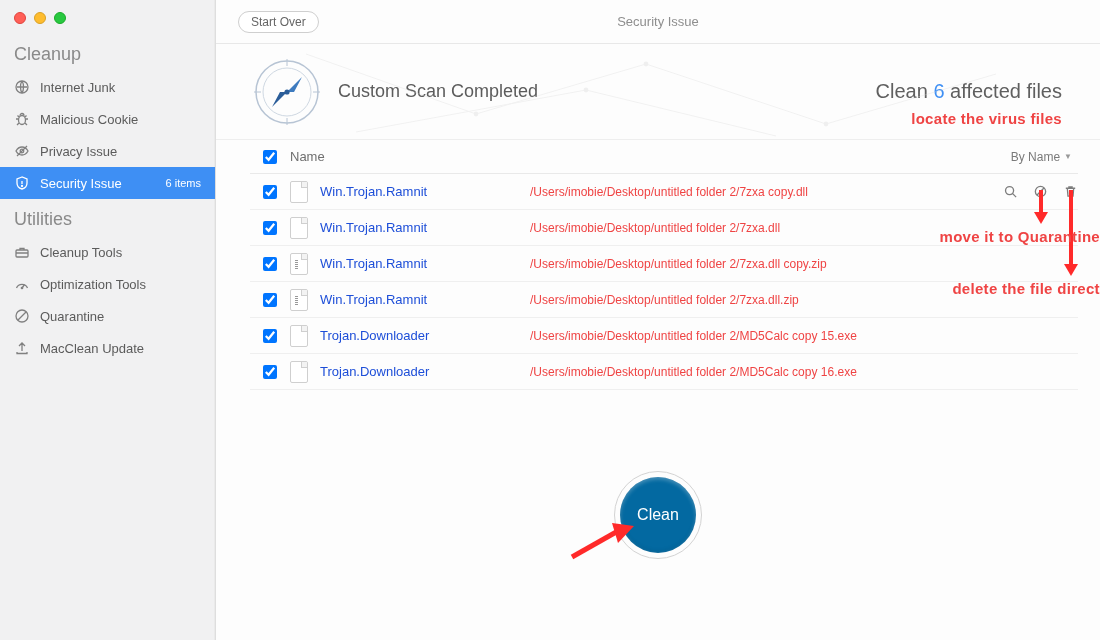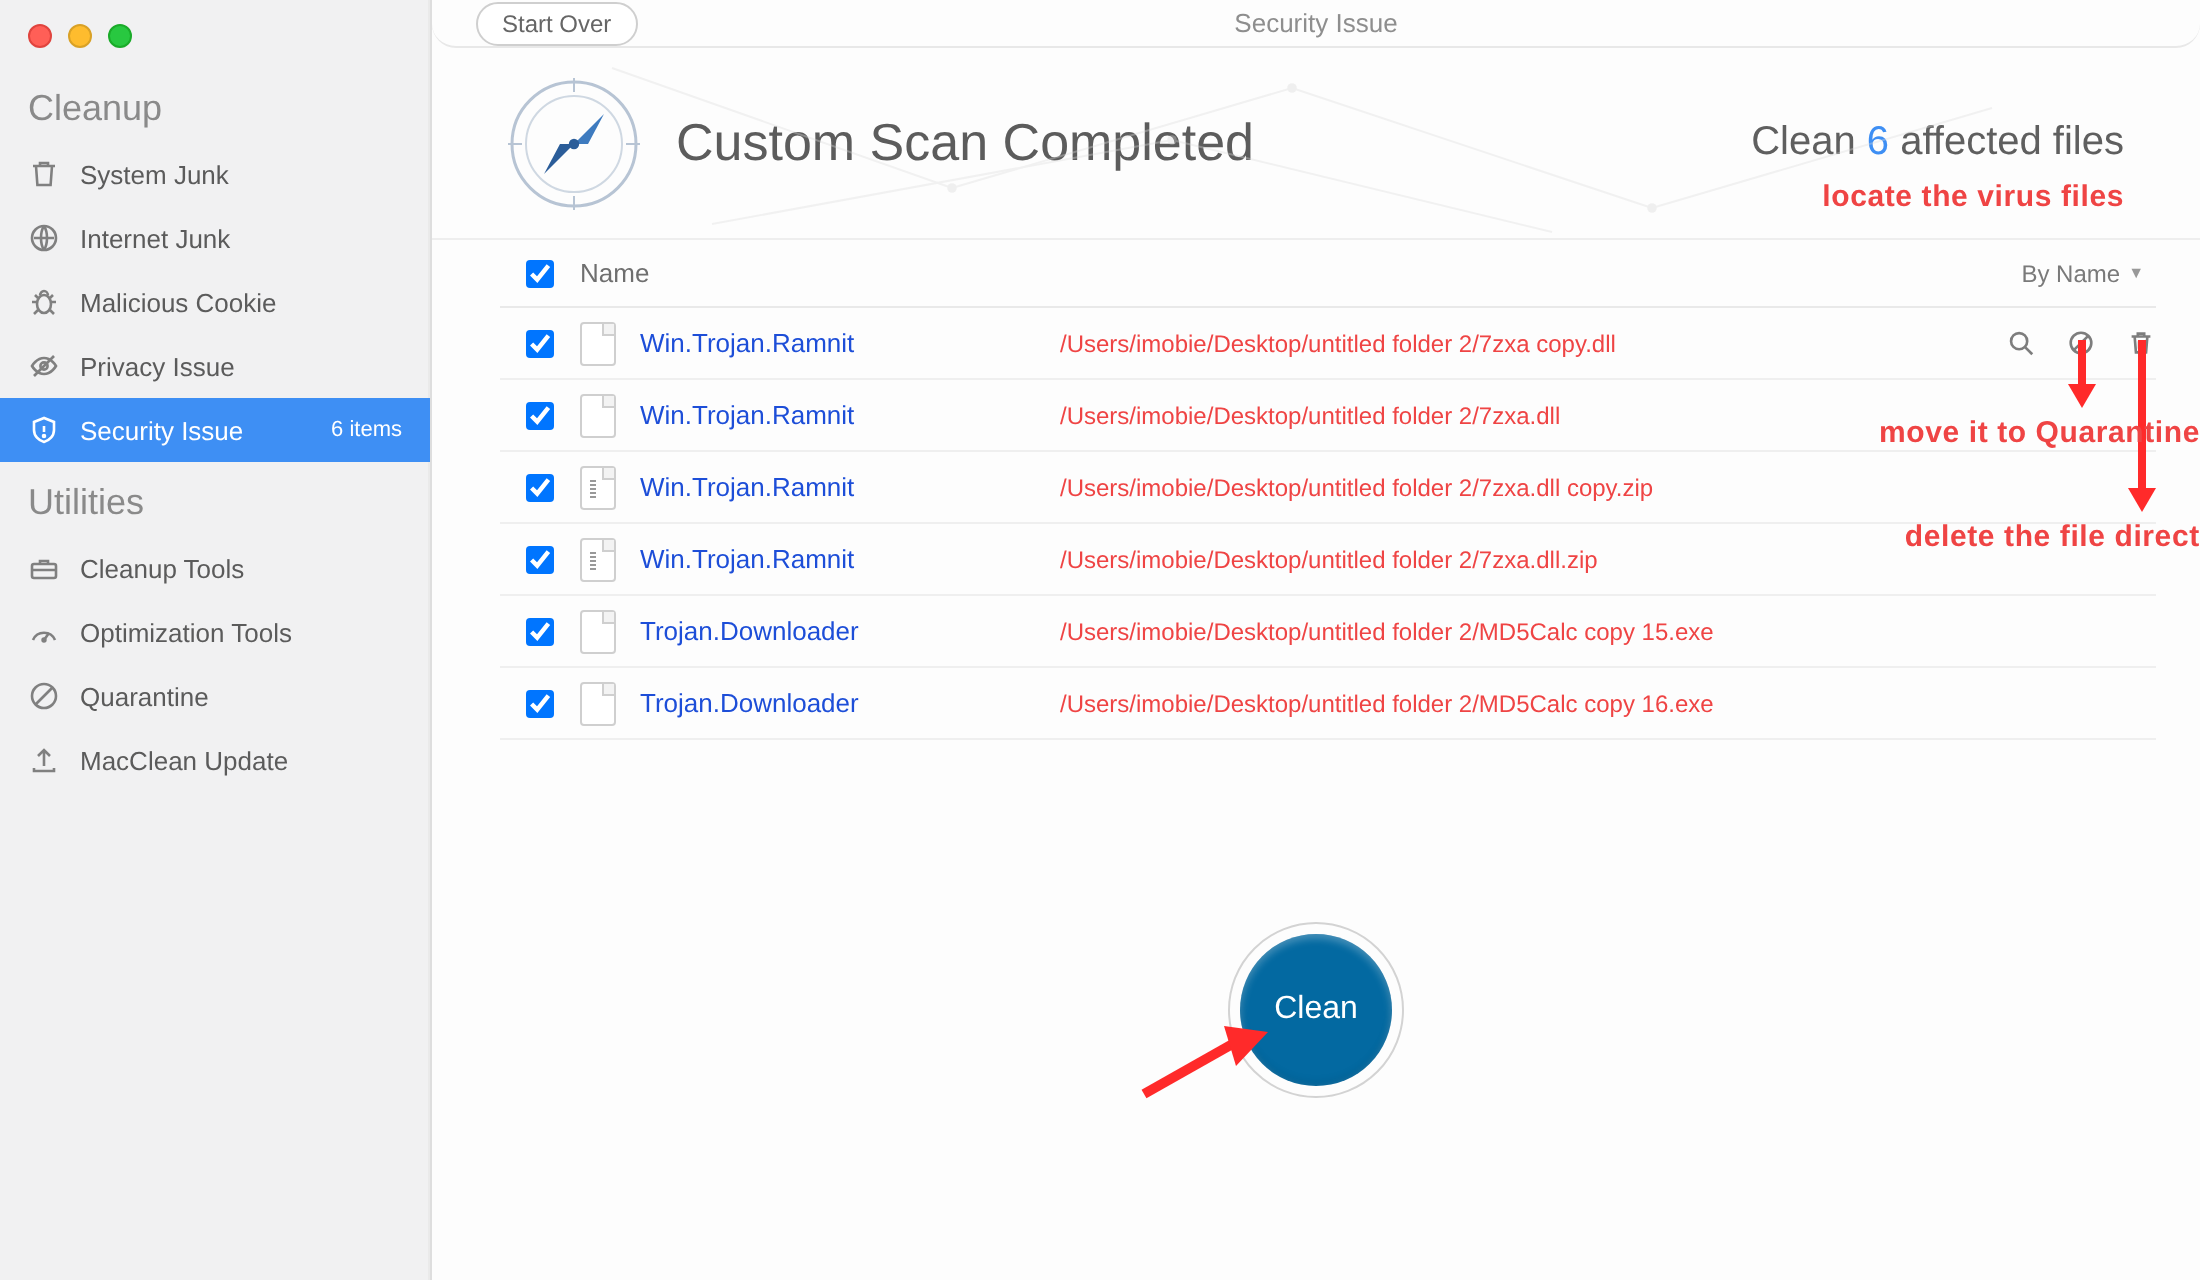--- a/index.html
+++ b/index.html
@@ -18,27 +18,27 @@
   .nav-item { display: flex; align-items: center; gap: 10px; padding: 8px 14px 8px 14px; color: #5b5b5b; cursor: pointer; }
   .nav-item .icon { width: 16px; height: 16px; display: inline-flex; align-items: center; justify-content: center; color: #808080; }
   .nav-item .label { flex: 1; }
   .nav-item .badge { font-size: 11px; color: #ffffff; }
   .nav-item.active { background: #3e8ff4; color: #fff; }
   .nav-item.active .icon { color: #fff; }
 
   
   .main { flex: 1; height: 640px; display: flex; flex-direction: column; }
 
-  .topbar { height: 24px; display: flex; align-items: center; position: relative; border-bottom: 1px solid #e8e8e8; border-radius: 20px; }
+  .topbar { height: 44px; display: flex; align-items: center; position: relative; border-bottom: 1px solid #e8e8e8; }
   .start-over { margin-left: 22px; height: 22px; padding: 0 12px; border: 1px solid #cfcfcf; border-radius: 11px; background: #fff; color: #666; font-size: 12px; display: flex; align-items: center; cursor: pointer; }
   .topbar-title { position: absolute; left: 50%; transform: translateX(-50%); color: #8e8e8e; font-size: 13px; }
 
   .hero { position: relative; height: 96px; display: flex; align-items: center; padding: 0 38px; border-bottom: 1px solid #eee; }
   .compass { width: 66px; height: 66px; margin-right: 18px; }
-  .hero-title { font-size: 26px; color: #5c5c5c; font-weight: 400; }
+  .hero-title { font-size: 18px; color: #5c5c5c; font-weight: 400; }
   .found { margin-left: auto; font-size: 20px; color: #5f5f5f; white-space: nowrap; }
   .found .num { color: #3e8ff4; }
 
   
   .net-bg { position: absolute; inset: 0; pointer-events: none; opacity: .35; }
 
   
   .annot { position: absolute; color: #ef4444; font-weight: 700; font-size: 15px; letter-spacing: .3px; pointer-events: none; }
   .annot1 { right: 38px; top: 66px; }
 
@@ -77,28 +77,20 @@
 <body>
 
 <aside class="sidebar">
   <div class="traffic">
     <div class="tl r"></div>
     <div class="tl y"></div>
     <div class="tl g"></div>
   </div>
   <div id="sidebar-sections">
       <div class="section-label">Cleanup</div>
-      <div class="nav-item">
-        <span class="icon">
-          <svg viewBox="0 0 16 16" width="16" height="16" fill="none" stroke="currentColor" stroke-width="1.3">
-            <path d="M2.5 4h11M6 4V2.5h4V4M4 4l.7 9.5h6.6L12 4"></path>
-          </svg>
-        </span>
-        <span class="label">System Junk</span>
-      </div>
       <div class="nav-item">
         <span class="icon">
           <svg viewBox="0 0 16 16" width="16" height="16" fill="none" stroke="currentColor" stroke-width="1.3">
             <circle cx="8" cy="8" r="6"></circle>
             <path d="M3 8h10M8 2c2 3 2 9 0 12M8 2c-2 3-2 9 0 12"></path>
           </svg>
         </span>
         <span class="label">Internet Junk</span>
       </div>
       <div class="nav-item">

